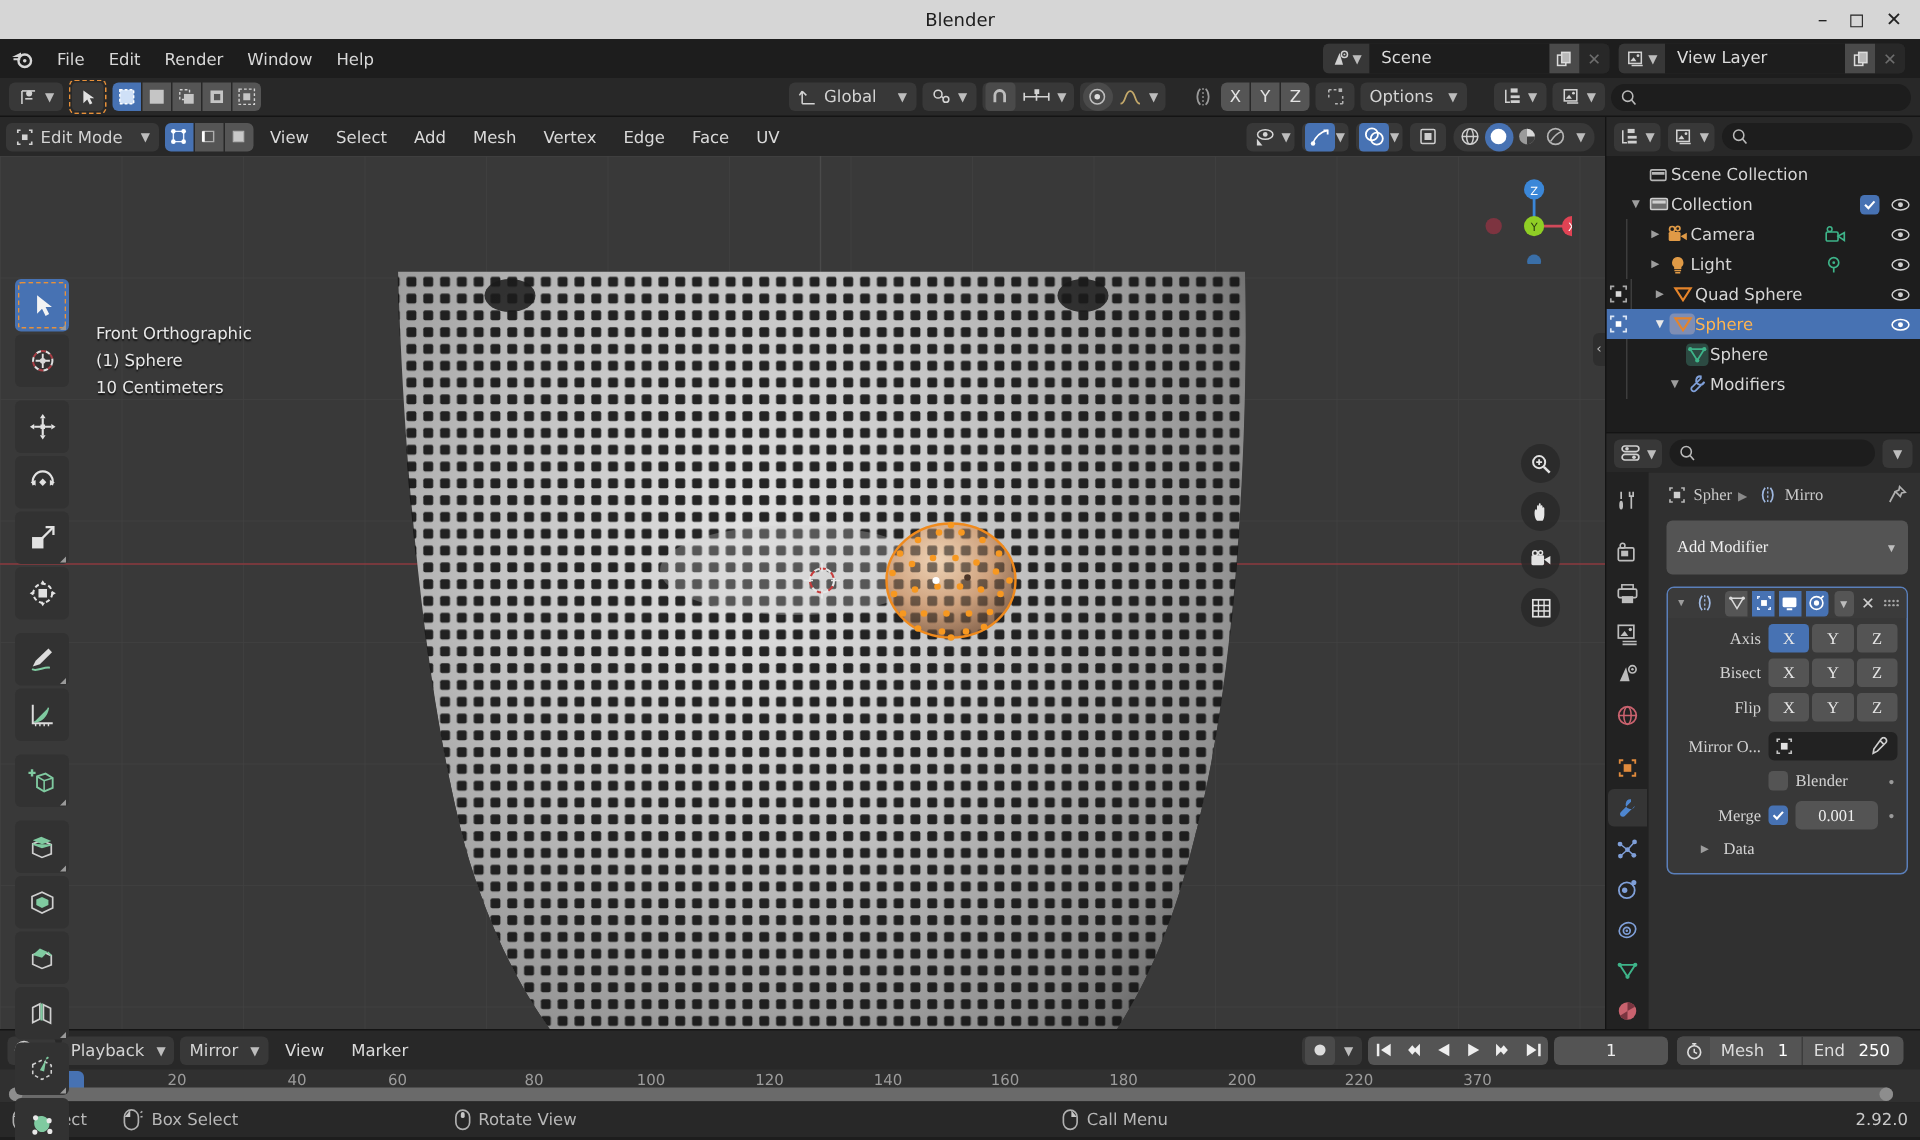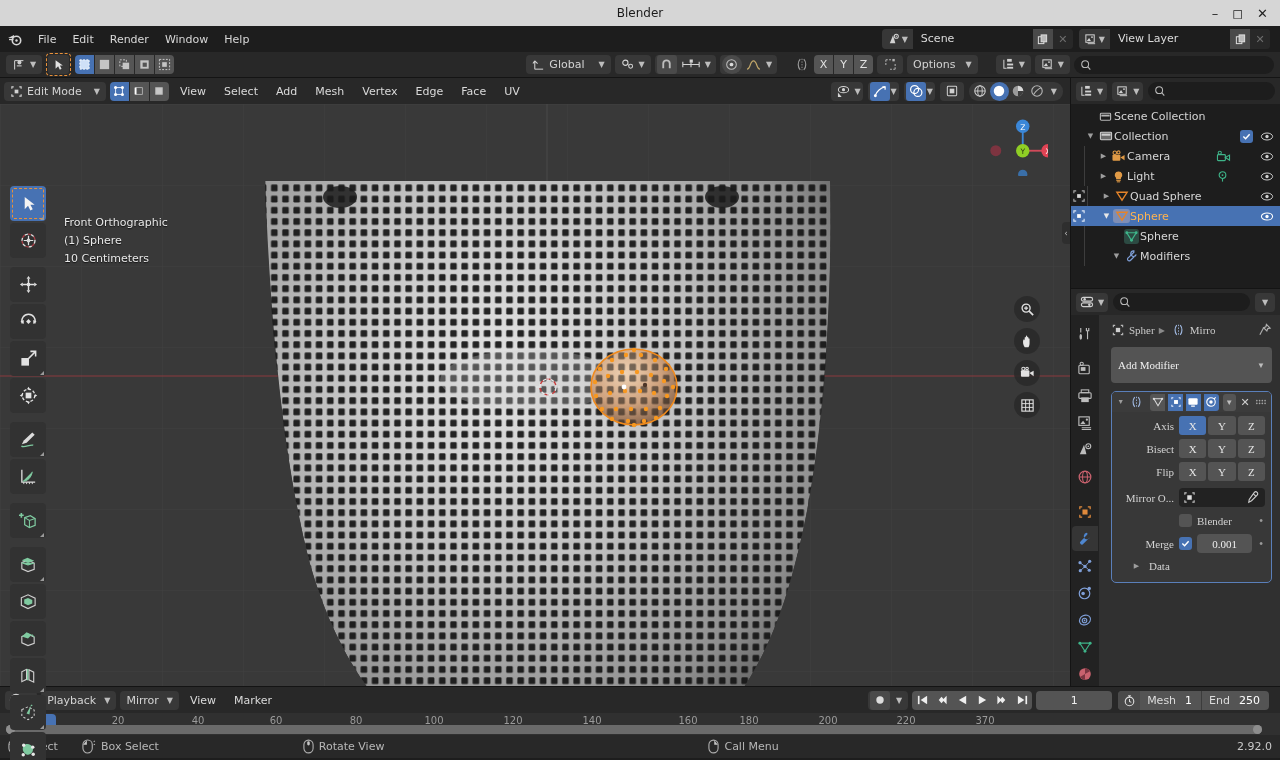--- a/index.html
+++ b/index.html
@@ -1322,26 +1322,26 @@
           <span class="rlabel">End</span>
           <span class="rval">250</span>
         </div>
       </div>
     </div>
 
     <div class="tl-scale">
       <div class="playhead" style="left:22px">1</div>
       <div class="tick" style="left:118px">20</div>
       <div class="tick" style="left:198px">40</div>
-      <div class="tick" style="left:276px">60</div>
+      <div class="tick" style="left:265px">60</div>
       <div class="tick" style="left:356px">80</div>
       <div class="tick" style="left:434px">100</div>
       <div class="tick" style="left:513px">120</div>
       <div class="tick" style="left:592px">140</div>
-      <div class="tick" style="left:688px">160</div>
+      <div class="tick" style="left:670px">160</div>
       <div class="tick" style="left:749px">180</div>
       <div class="tick" style="left:828px">200</div>
       <div class="tick" style="left:906px">220</div>
       <div class="tick" style="left:985px">370</div>
       <div class="scrollbar">
         <div class="scroll-knob" style="left:0px"></div>
         <div class="scroll-knob" style="right:0px"></div>
       </div>
     </div>
   </div>

